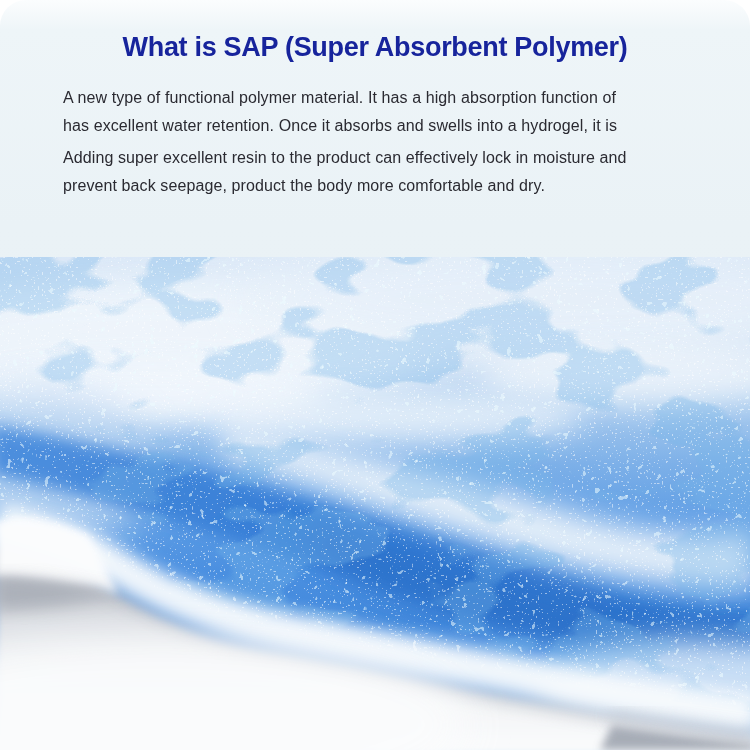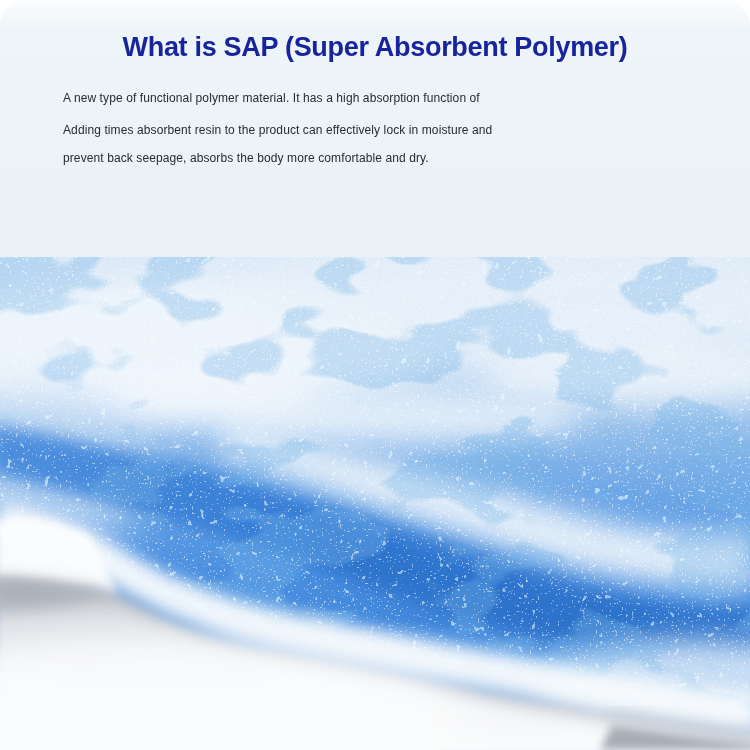--- a/index.html
+++ b/index.html
@@ -9,45 +9,46 @@
     background:linear-gradient(180deg,#fbfdfe 0%,#eef5f8 4%,#eaf2f6 30%,#e7f0f5 100%);
     border-radius:26px;
   }
   .title{
     margin:0;padding-top:32px;text-align:center;
     font-size:27px;font-weight:800;letter-spacing:-0.3px;
     color:#17249c;
   }
   .intro{
     padding:21px 30px 0 63px;
-    color:#2a2a31;font-size:12px;
+    color:#2a2a31;font-size:16px;
   }
   .intro .line{display:block;white-space:nowrap;line-height:28px;letter-spacing:0.1px;}
   .paragraph{margin:0;}
   .paragraph-2{margin-top:4px;}
   .photo{
     position:absolute;left:0;top:257px;width:750px;height:493px;overflow:hidden;
     background:#cfe0f4;
   }
   .photo svg{display:block;width:750px;height:493px;}
 </style>
 </head>
 <body>
 
 <div class="page">
 
   <h1 class="title">What is SAP (Super Absorbent Polymer)</h1>
 
   <div class="intro">
     <p class="paragraph paragraph-1">
       <span class="line">A new type of functional polymer material. It has a high absorption function of</span>
+      <span class="line">has excellent water retention. Once it absorbs and swells into a hydrogel, it is</span>
     </p>
     <p class="paragraph paragraph-2">
-      <span class="line">Adding times absorbent resin to the product can effectively lock in moisture and</span>
-      <span class="line">prevent back seepage, absorbs the body more comfortable and dry.</span>
+      <span class="line">Adding super excellent resin to the product can effectively lock in moisture and</span>
+      <span class="line">prevent back seepage, product the body more comfortable and dry.</span>
     </p>
   </div>
 
   <div class="photo">
     <svg viewBox="0 0 750 493" preserveAspectRatio="none">
       <defs>
         <linearGradient id="gBase" x1="0" y1="0" x2="0" y2="1">
           <stop offset="0" stop-color="#d8e6f6"></stop>
           <stop offset="0.10" stop-color="#c6dbf2"></stop>
           <stop offset="0.20" stop-color="#cfe0f4"></stop>

